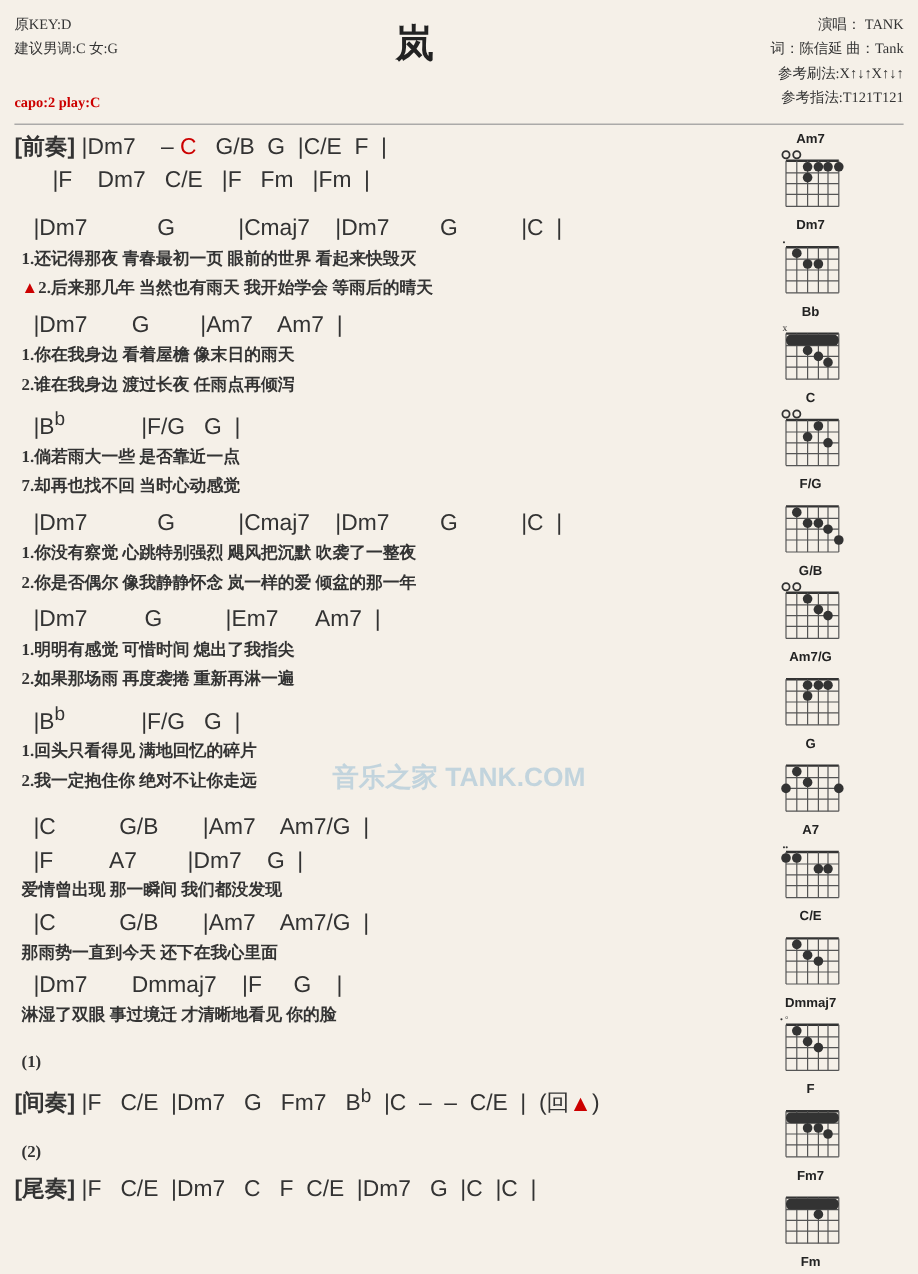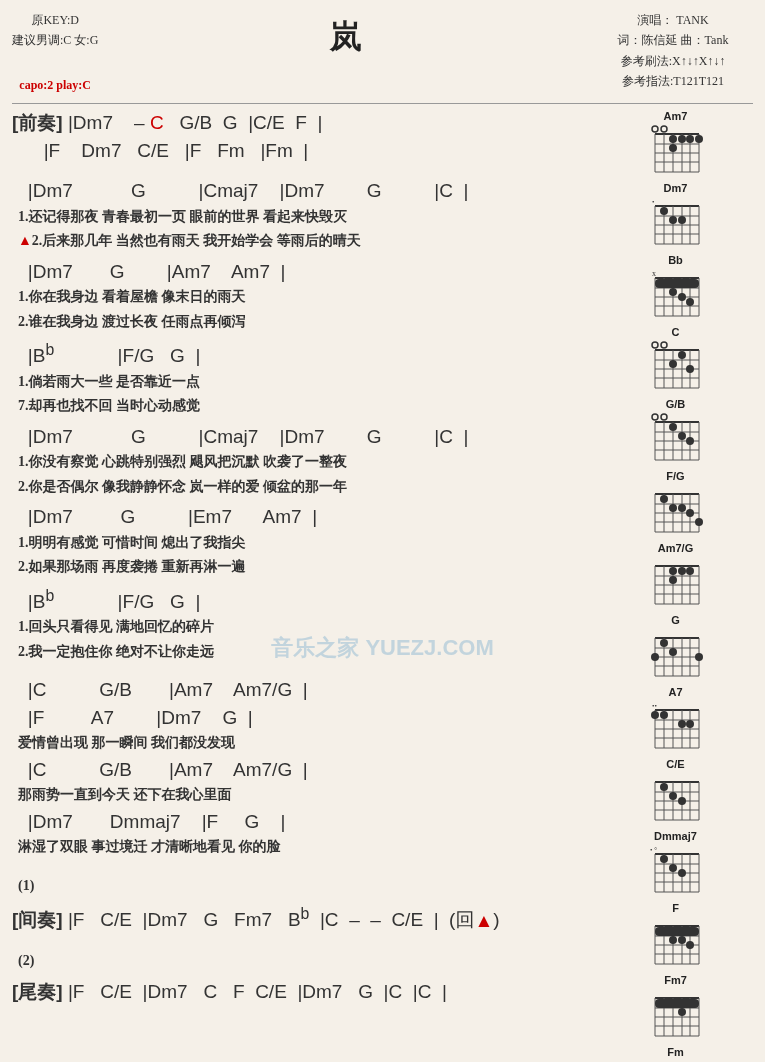--- a/index.html
+++ b/index.html
@@ -23,39 +23,38 @@
     .header-area {
       display: flex;
       justify-content: space-between;
       align-items: flex-start;
       margin-bottom: 8px;
     }
     .header-left {
       font-size: 12px;
       color: #333;
       line-height: 1.7;
-      text-align: center;
     }
     .header-left .capo {
       color: #cc0000;
       font-weight: bold;
     }
     .song-title {
       font-size: 32px;
       font-weight: bold;
       color: #222;
       text-align: center;
       flex: 1;
       margin-top: 5px;
     }
     .header-right {
       font-size: 12px;
       color: #333;
       line-height: 1.7;
-      text-align: center;
+      text-align: right;
       min-width: 160px;
     }
     .divider {
       border: none;
       border-top: 1px solid #999;
       margin: 6px 0;
     }
     .main-content {
       display: flex;
       gap: 8px;
@@ -337,20 +336,42 @@
             <line x1="8" y1="48" x2="52" y2="48" stroke="#555" stroke-width="1"></line>
             <circle cx="8" cy="5" r="3" fill="none" stroke="#333" stroke-width="1.5"></circle>
             <circle cx="17" cy="5" r="3" fill="none" stroke="#333" stroke-width="1.5"></circle>
             <circle cx="35" cy="15" r="4" fill="#333"></circle>
             <circle cx="26" cy="24" r="4" fill="#333"></circle>
             <circle cx="43" cy="29" r="4" fill="#333"></circle>
           </svg>
         </div>
 
         <div class="chord-box">
+          <div class="chord-name">F/G</div>
+          <svg viewBox="0 0 58 52" width="58" height="52">
+            <line x1="8" y1="10" x2="52" y2="10" stroke="#333" stroke-width="2"></line>
+            <line x1="8" y1="10" x2="8" y2="48" stroke="#555" stroke-width="1"></line>
+            <line x1="17" y1="10" x2="17" y2="48" stroke="#555" stroke-width="1"></line>
+            <line x1="26" y1="10" x2="26" y2="48" stroke="#555" stroke-width="1"></line>
+            <line x1="35" y1="10" x2="35" y2="48" stroke="#555" stroke-width="1"></line>
+            <line x1="43" y1="10" x2="43" y2="48" stroke="#555" stroke-width="1"></line>
+            <line x1="52" y1="10" x2="52" y2="48" stroke="#555" stroke-width="1"></line>
+            <line x1="8" y1="20" x2="52" y2="20" stroke="#555" stroke-width="1"></line>
+            <line x1="8" y1="29" x2="52" y2="29" stroke="#555" stroke-width="1"></line>
+            <line x1="8" y1="38" x2="52" y2="38" stroke="#555" stroke-width="1"></line>
+            <line x1="8" y1="48" x2="52" y2="48" stroke="#555" stroke-width="1"></line>
+            <circle cx="17" cy="15" r="4" fill="#333"></circle>
+            <circle cx="26" cy="24" r="4" fill="#333"></circle>
+            <circle cx="35" cy="24" r="4" fill="#333"></circle>
+            <circle cx="43" cy="29" r="4" fill="#333"></circle>
+            <circle cx="52" cy="38" r="4" fill="#333"></circle>
+          </svg>
+        </div>
+
+        <div class="chord-box">
           <div class="chord-name">G/B</div>
           <svg viewBox="0 0 58 52" width="58" height="52">
             <line x1="8" y1="10" x2="52" y2="10" stroke="#333" stroke-width="2"></line>
             <line x1="8" y1="10" x2="8" y2="48" stroke="#555" stroke-width="1"></line>
             <line x1="17" y1="10" x2="17" y2="48" stroke="#555" stroke-width="1"></line>
             <line x1="26" y1="10" x2="26" y2="48" stroke="#555" stroke-width="1"></line>
             <line x1="35" y1="10" x2="35" y2="48" stroke="#555" stroke-width="1"></line>
             <line x1="43" y1="10" x2="43" y2="48" stroke="#555" stroke-width="1"></line>
             <line x1="52" y1="10" x2="52" y2="48" stroke="#555" stroke-width="1"></line>
             <line x1="8" y1="20" x2="52" y2="20" stroke="#555" stroke-width="1"></line>
@@ -359,42 +380,20 @@
             <line x1="8" y1="48" x2="52" y2="48" stroke="#555" stroke-width="1"></line>
             <circle cx="8" cy="5" r="3" fill="none" stroke="#333" stroke-width="1.5"></circle>
             <circle cx="17" cy="5" r="3" fill="none" stroke="#333" stroke-width="1.5"></circle>
             <circle cx="26" cy="15" r="4" fill="#333"></circle>
             <circle cx="35" cy="24" r="4" fill="#333"></circle>
             <circle cx="43" cy="29" r="4" fill="#333"></circle>
           </svg>
         </div>
 
         <div class="chord-box">
-          <div class="chord-name">F/G</div>
-          <svg viewBox="0 0 58 52" width="58" height="52">
-            <line x1="8" y1="10" x2="52" y2="10" stroke="#333" stroke-width="2"></line>
-            <line x1="8" y1="10" x2="8" y2="48" stroke="#555" stroke-width="1"></line>
-            <line x1="17" y1="10" x2="17" y2="48" stroke="#555" stroke-width="1"></line>
-            <line x1="26" y1="10" x2="26" y2="48" stroke="#555" stroke-width="1"></line>
-            <line x1="35" y1="10" x2="35" y2="48" stroke="#555" stroke-width="1"></line>
-            <line x1="43" y1="10" x2="43" y2="48" stroke="#555" stroke-width="1"></line>
-            <line x1="52" y1="10" x2="52" y2="48" stroke="#555" stroke-width="1"></line>
-            <line x1="8" y1="20" x2="52" y2="20" stroke="#555" stroke-width="1"></line>
-            <line x1="8" y1="29" x2="52" y2="29" stroke="#555" stroke-width="1"></line>
-            <line x1="8" y1="38" x2="52" y2="38" stroke="#555" stroke-width="1"></line>
-            <line x1="8" y1="48" x2="52" y2="48" stroke="#555" stroke-width="1"></line>
-            <circle cx="17" cy="15" r="4" fill="#333"></circle>
-            <circle cx="26" cy="24" r="4" fill="#333"></circle>
-            <circle cx="35" cy="24" r="4" fill="#333"></circle>
-            <circle cx="43" cy="29" r="4" fill="#333"></circle>
-            <circle cx="52" cy="38" r="4" fill="#333"></circle>
-          </svg>
-        </div>
-
-        <div class="chord-box">
           <div class="chord-name">Am7/G</div>
           <svg viewBox="0 0 58 52" width="58" height="52">
             <line x1="8" y1="10" x2="52" y2="10" stroke="#333" stroke-width="2"></line>
             <line x1="8" y1="10" x2="8" y2="48" stroke="#555" stroke-width="1"></line>
             <line x1="17" y1="10" x2="17" y2="48" stroke="#555" stroke-width="1"></line>
             <line x1="26" y1="10" x2="26" y2="48" stroke="#555" stroke-width="1"></line>
             <line x1="35" y1="10" x2="35" y2="48" stroke="#555" stroke-width="1"></line>
             <line x1="43" y1="10" x2="43" y2="48" stroke="#555" stroke-width="1"></line>
             <line x1="52" y1="10" x2="52" y2="48" stroke="#555" stroke-width="1"></line>
             <line x1="8" y1="20" x2="52" y2="20" stroke="#555" stroke-width="1"></line>
@@ -594,17 +593,17 @@
             <circle cx="17" cy="15" r="4" fill="#333"></circle>
             <circle cx="26" cy="24" r="4" fill="#333"></circle>
             <circle cx="35" cy="24" r="4" fill="#333"></circle>
           </svg>
         </div>
 
       </div>
     </div>
   </div>
 
-  <div class="watermark">音乐之家  YUEZJ.COM</div>
+  <div class="watermark">音乐之家  TANK.COM</div>
 
   <div class="bottom-logo-left">音乐之家</div>
   <div class="bottom-logo">yinyuezj.com</div>
 </div>
 
 </body></html>

